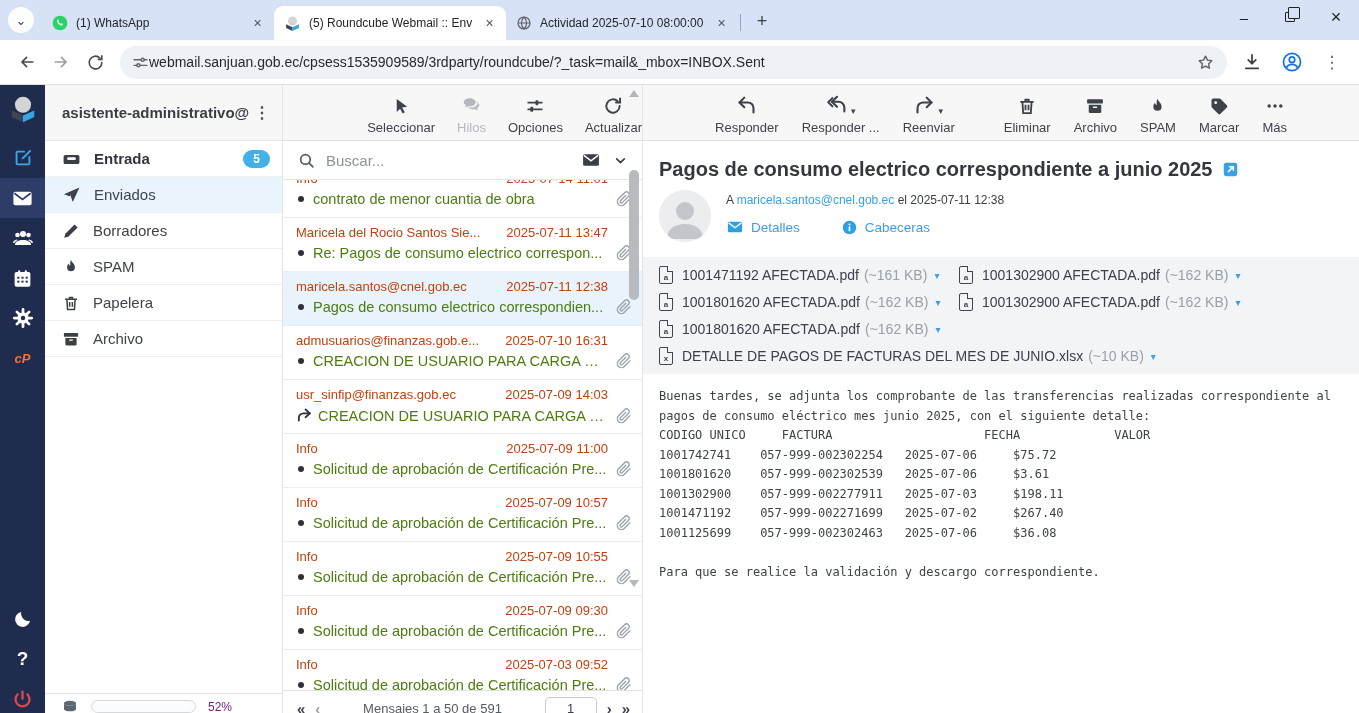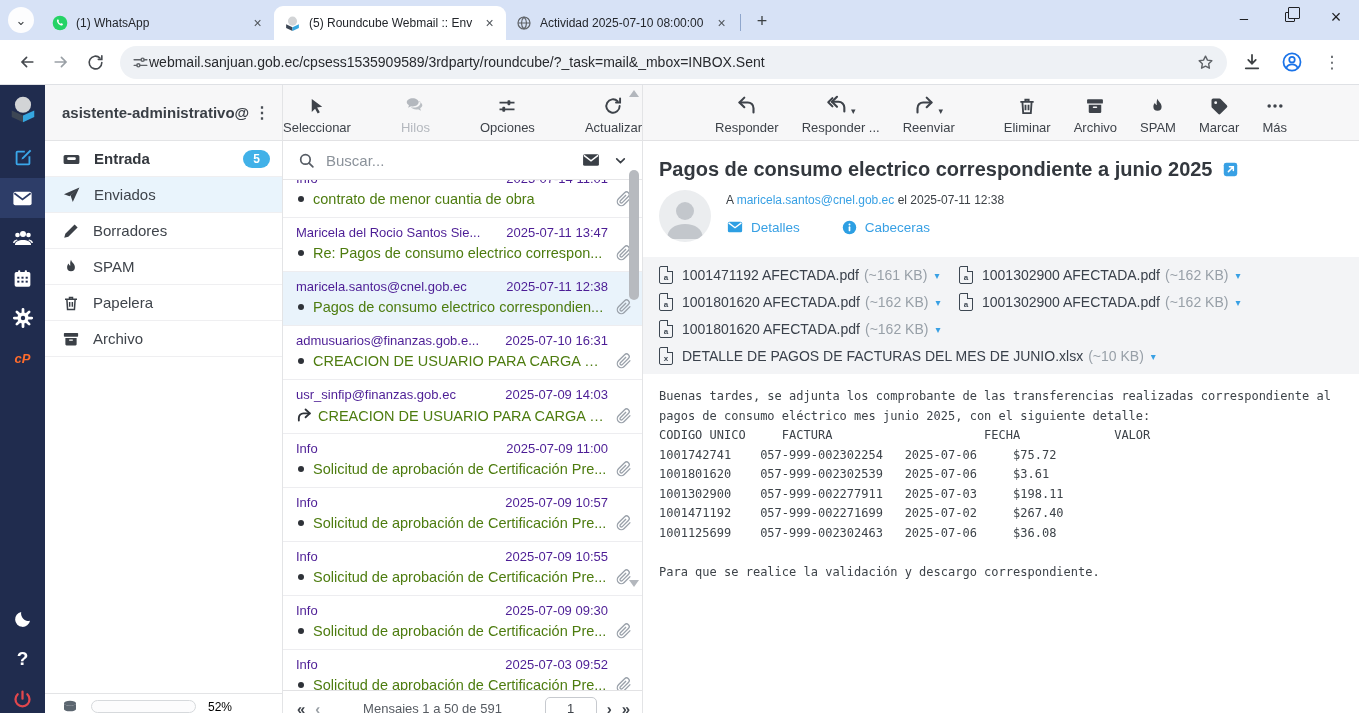--- a/index.html
+++ b/index.html
@@ -49,39 +49,39 @@
 .account{flex:1;font-size:15px;font-weight:bold;color:#3a3f46;white-space:nowrap;overflow:hidden}
 .acct-menu{width:24px;text-align:center;font-size:16px;color:#4a4f56;font-weight:bold}
 .folder{height:36px;display:flex;align-items:center;gap:13px;padding:0 12px 0 17px;border-bottom:1px solid #efeff1;font-size:15px;color:#3f444b}
 .folder .icon{color:#3b4047}
 .folder.bold{font-weight:bold;color:#33373d}
 .folder.selected{background:#e9f4fc}
 .badge{margin-left:auto;background:#41b1e8;color:#fff;font-size:12px;font-weight:bold;border-radius:10px;padding:2px 10px}
 .quota{margin-top:auto;height:20px;border-top:1px solid #e3e4e6;display:flex;align-items:flex-start;gap:12px;padding:4px 14px 0 16px;overflow:visible}
 .qbar{width:105px;height:13px;border:1px solid #d6d9dc;border-radius:7px;background:#fcfcfd;overflow:hidden;margin-top:2px}
 .qfill{height:100%;width:52%;background:#77ccf2;border-radius:7px}
-.qtext{font-size:12px;color:#000000;margin-top:2px}
+.qtext{font-size:12px;color:#701a75;margin-top:2px}
 
 
 .listcol{width:360px;border-right:1px solid #e3e4e6;display:flex;flex-direction:column;position:relative;flex:none;background:#fff}
-.list-toolbar{height:56px;background:#f7f7f8;border-bottom:1px solid #e2e2e4;display:flex;justify-content:space-between;gap:22px;padding-top:9px;flex:none}
+.list-toolbar{height:56px;background:#f7f7f8;border-bottom:1px solid #e2e2e4;display:flex;justify-content:flex-end;gap:22px;padding-top:9px;flex:none}
 .titem{display:flex;flex-direction:column;align-items:center;color:#3e434a}
 .titem .lbl{font-size:13px;margin-top:4px;white-space:nowrap}
 .titem.disabled{color:#b4b8be}
 .titem .iconrow{display:flex;align-items:flex-end;gap:3px;height:22px}
 .caret{font-size:9px;color:#3e434a;line-height:10px}
 .search-row{height:39px;display:flex;align-items:center;padding:0 15px;border-bottom:1px solid #e6e6e8;flex:none}
 .search-row input{border:none;outline:none;background:transparent;font-size:15px;color:#5b6169;margin-left:11px;flex:1;font-family:"Liberation Sans",sans-serif}
 .search-row input::placeholder{color:#8b929a}
 .scope{display:flex;align-items:center;gap:13px;color:#3a3f46}
 .messages{height:510px;overflow:hidden;flex:none;position:relative}
 .msg{height:54px;padding:7px 34px 0 13px;border-bottom:1px solid #ededf0;position:relative}
 .msg:first-child{margin-top:-16px}
 .msg.selected{background:#e9f3fb}
-.m1{display:flex;font-size:13px;color:#4c1d95;gap:8px}
+.m1{display:flex;font-size:13px;color:#c2410c;gap:8px}
 .m1 .mfrom{flex:1;white-space:nowrap;overflow:hidden;text-overflow:ellipsis}
 .m1 .mdate{white-space:nowrap}
 .m2{display:flex;align-items:center;margin-top:5px;font-size:14.5px;color:#4d7c0f}
 .m2 .dot{width:6px;height:6px;border-radius:50%;background:#2e3238;margin:0 9px 0 2px;flex:none}
 .m2 .fwd{color:#2e3238;margin:0 5px 0 0;flex:none}
 .m2 .msub{flex:1;white-space:nowrap;overflow:hidden;text-overflow:ellipsis}
 .m2 .clip{position:absolute;right:10px;color:#9aa1aa}
 .scrollbar{position:absolute;top:0;right:1px;width:14px;height:510px}
 .sb-up{position:absolute;top:5px;left:2px;width:0;height:0;border-left:5px solid transparent;border-right:5px solid transparent;border-bottom:7px solid #b3b7bd}
 .sb-down{position:absolute;bottom:8px;left:2px;width:0;height:0;border-left:5px solid transparent;border-right:5px solid transparent;border-top:7px solid #b3b7bd}

